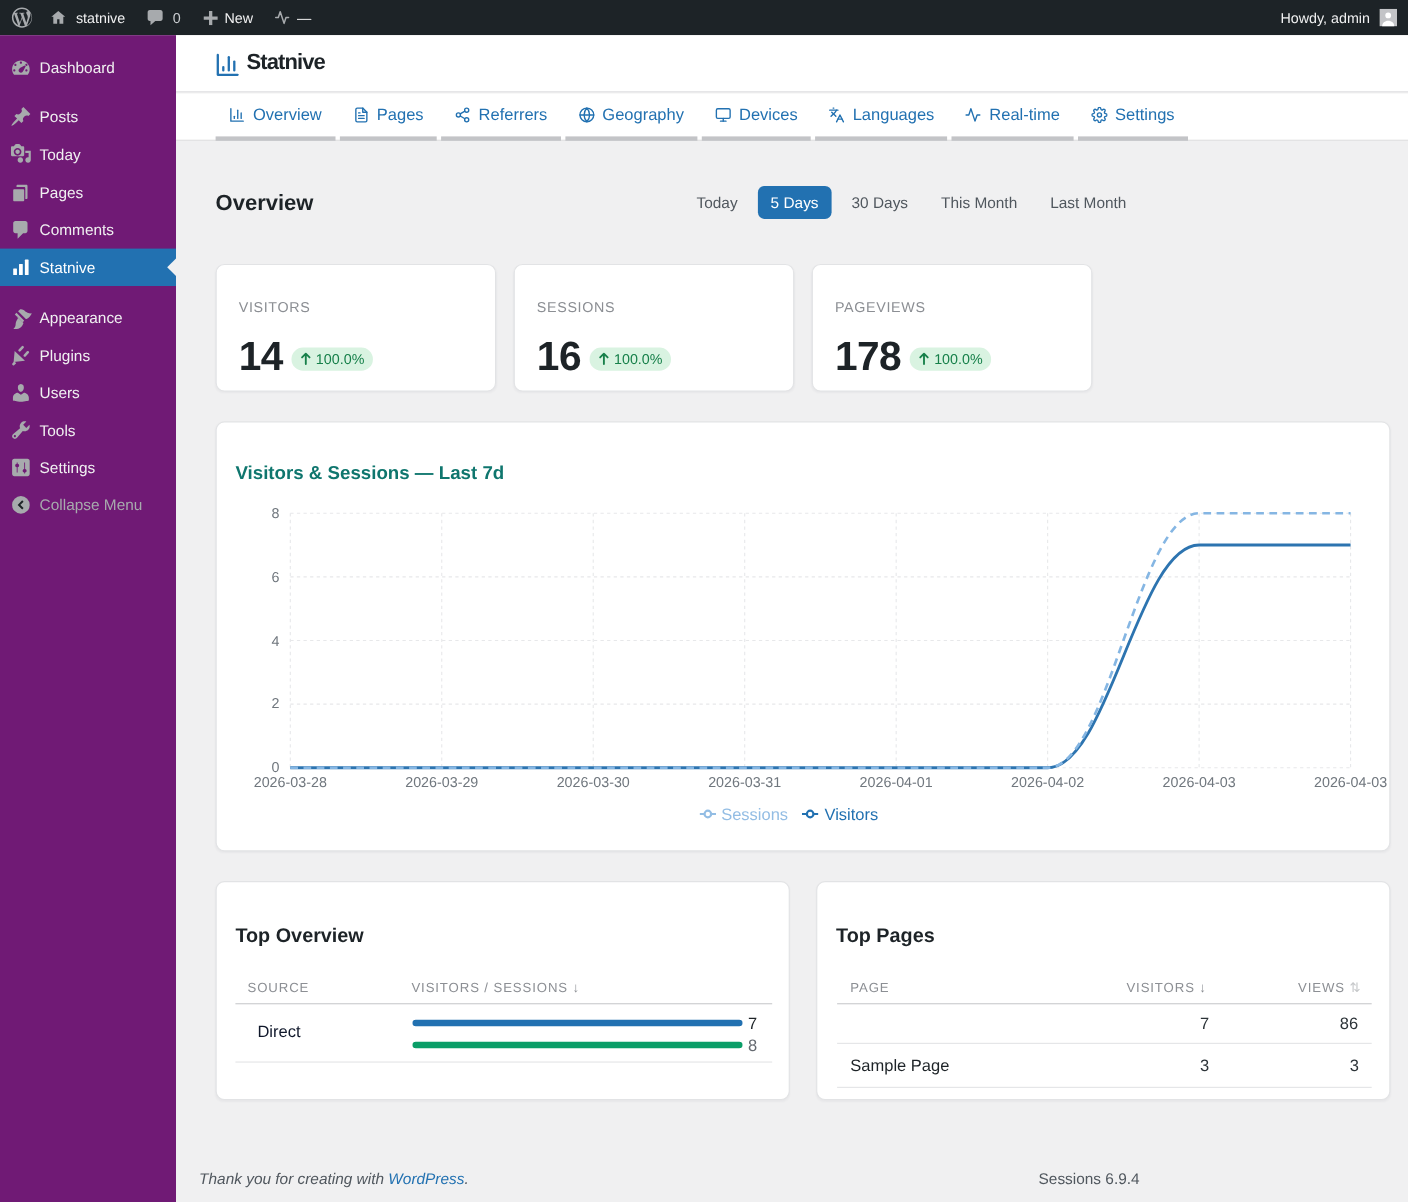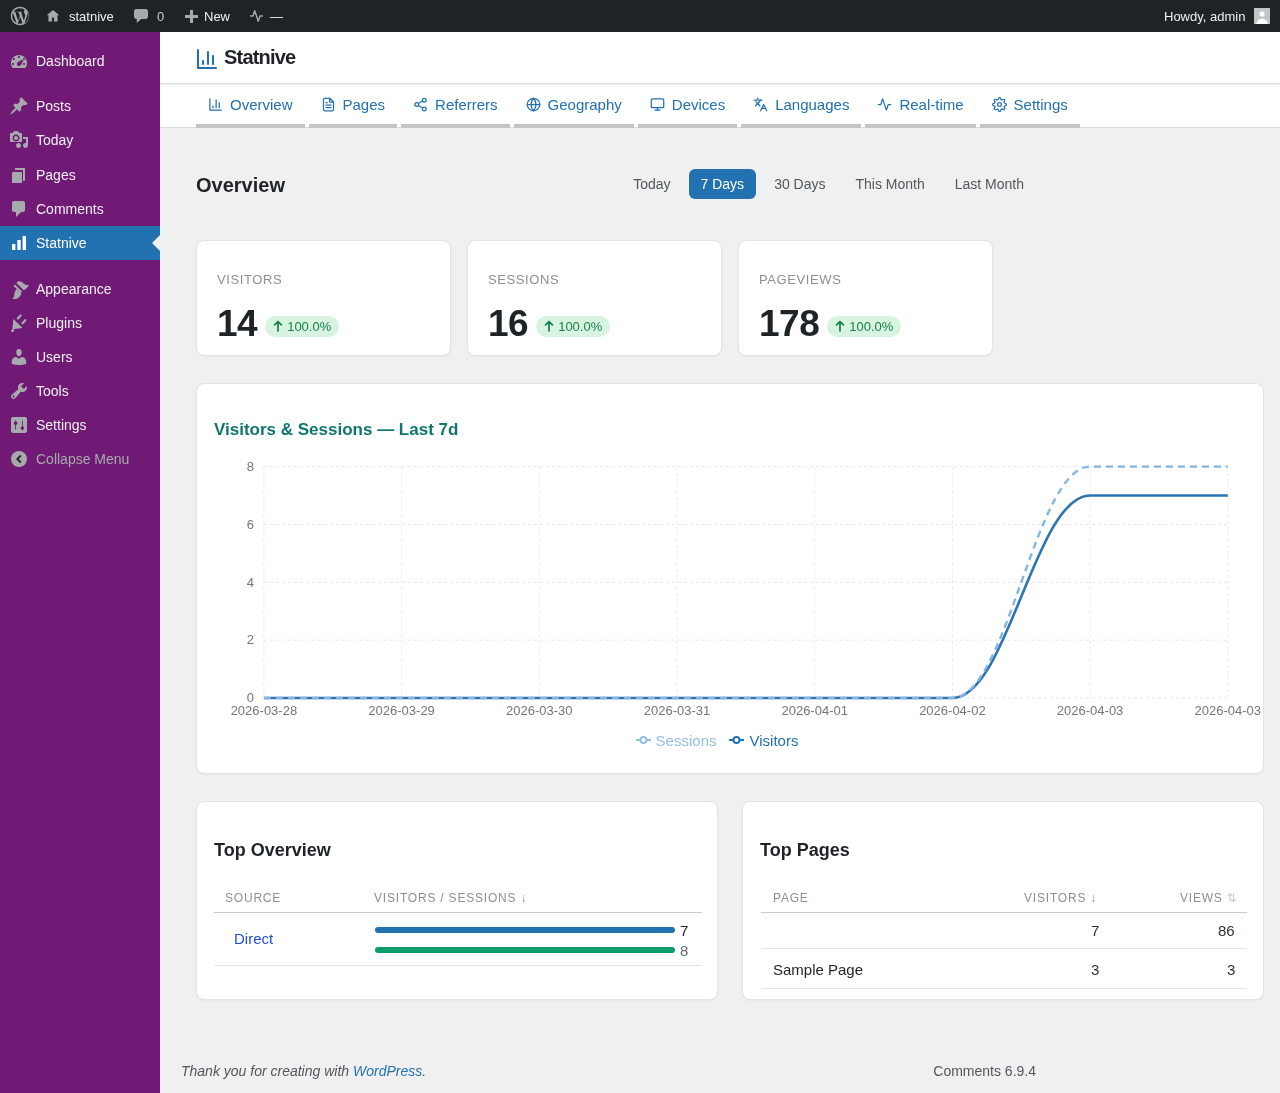--- a/index.html
+++ b/index.html
@@ -250,21 +250,21 @@
             <circle cx="12" cy="12" r="3"></circle>
             <path d="M19.4 15a1.65 1.65 0 0 0 .33 1.82l.06.06a2 2 0 0 1 0 2.83 2 2 0 0 1-2.83 0l-.06-.06a1.65 1.65 0 0 0-1.82-.33 1.65 1.65 0 0 0-1 1.51V21a2 2 0 0 1-2 2 2 2 0 0 1-2-2v-.09A1.65 1.65 0 0 0 9 19.4a1.65 1.65 0 0 0-1.82.33l-.06.06a2 2 0 0 1-2.83 0 2 2 0 0 1 0-2.83l.06-.06a1.65 1.65 0 0 0 .33-1.82 1.65 1.65 0 0 0-1.51-1H3a2 2 0 0 1-2-2 2 2 0 0 1 2-2h.09A1.65 1.65 0 0 0 4.6 9a1.65 1.65 0 0 0-.33-1.82l-.06-.06a2 2 0 0 1 0-2.83 2 2 0 0 1 2.83 0l.06.06a1.65 1.65 0 0 0 1.82.33H9a1.65 1.65 0 0 0 1-1.51V3a2 2 0 0 1 2-2 2 2 0 0 1 2 2v.09a1.65 1.65 0 0 0 1 1.51 1.65 1.65 0 0 0 1.82-.33l.06-.06a2 2 0 0 1 2.83 0 2 2 0 0 1 0 2.83l-.06.06a1.65 1.65 0 0 0-.33 1.82V9a1.65 1.65 0 0 0 1.51 1H21a2 2 0 0 1 2 2 2 2 0 0 1-2 2h-.09a1.65 1.65 0 0 0-1.51 1z"></path>
           </svg>
           <span>Settings</span>
         </div>
     </div>
   </div>
   <div class="h2">Overview</div>
   <div class="ranges">
     <div class="rbtn">Today</div>
-    <div class="rbtn on">7 Days</div>
+    <div class="rbtn on">5 Days</div>
     <div class="rbtn">30 Days</div>
     <div class="rbtn">This Month</div>
     <div class="rbtn">Last Month</div>
   </div>
   <div class="card scard" style="left:196px">
     <div class="lbl">VISITORS</div>
     <div class="nrow">
         <span class="num">14</span>
         <span class="badge"><svg width="10" height="12" viewBox="0 0 10 12" style="margin-right:4px">
             <path d="M5 11V1.5M1.6 4.9 5 1.5l3.4 3.4" stroke="#17804a" stroke-width="1.7" fill="none" stroke-linecap="round" stroke-linejoin="round"></path>
@@ -340,21 +340,21 @@
           </svg>
           <span>Visitors</span>
         </div>
     </div>
   </div>
   <div class="card tcard" style="left:196px">
     <div class="ct">Top Overview</div>
     <div class="th" style="left:28px;top:89px">SOURCE</div>
     <div class="th" style="left:177px;top:89px">VISITORS / SESSIONS <span style="letter-spacing:0">↓</span></div>
     <div class="hr" style="left:17px;top:110px;width:488px"></div>
-    <div class="cell" style="left:37px;top:128px;color:#1d4ed8">Direct</div>
+    <div class="cell" style="left:37px;top:128px;color:#0f172a">Direct</div>
     <div class="bar" style="left:178px;top:125px;width:300px;background:#2271b1"></div>
     <div class="bar" style="left:178px;top:145px;width:300px;background:#0b9e68"></div>
     <div class="cell" style="left:483px;top:120px;color:#1d2327">7</div>
     <div class="cell" style="left:483px;top:140px;color:#646970">8</div>
     <div class="hr2" style="left:17px;top:163px;width:488px"></div>
   </div>
   <div class="card tcard" style="left:742px">
     <div class="ct">Top Pages</div>
     <div class="th" style="left:30px;top:89px">PAGE</div>
     <div class="th" style="left:281px;top:89px">VISITORS <span style="letter-spacing:0">↓</span></div>
@@ -362,14 +362,14 @@
     <div class="hr" style="left:18px;top:110px;width:486px"></div>
     <div class="cell" style="left:348px;top:120px">7</div>
     <div class="cell" style="left:475px;top:120px">86</div>
     <div class="hr2" style="left:18px;top:146px;width:486px"></div>
     <div class="cell" style="left:30px;top:159px;color:#1d2327">Sample Page</div>
     <div class="cell" style="left:348px;top:159px">3</div>
     <div class="cell" style="left:484px;top:159px">3</div>
     <div class="hr2" style="left:18px;top:186px;width:486px"></div>
   </div>
   <div class="foot">Thank you for creating with <a>WordPress</a>.</div>
-  <div class="ver">Comments 6.9.4</div>
+  <div class="ver">Sessions 6.9.4</div>
 </div>
 
 </body></html>

